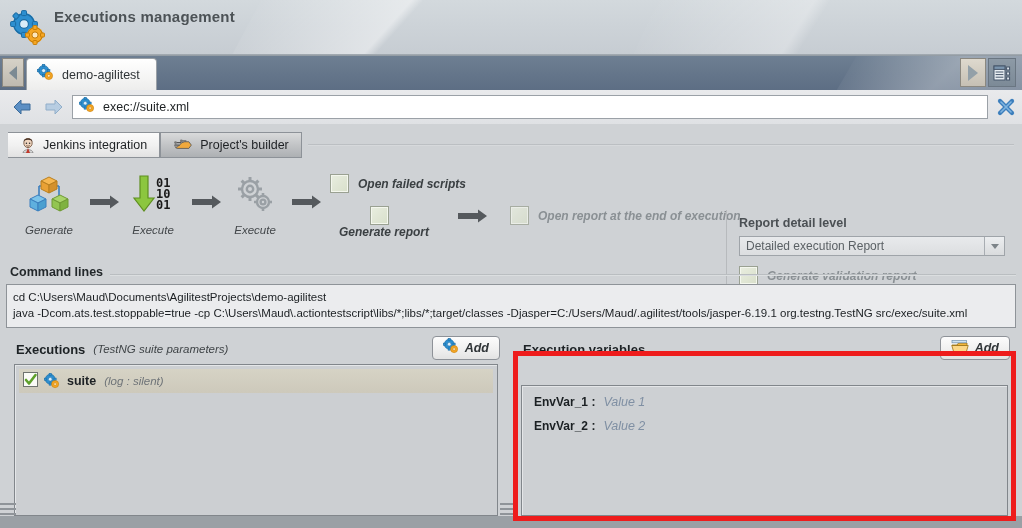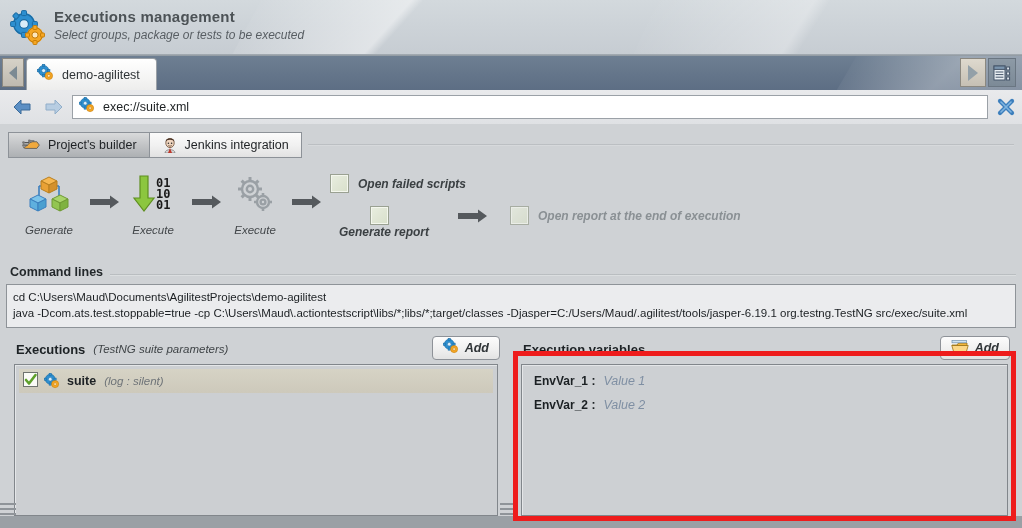--- a/index.html
+++ b/index.html
@@ -224,21 +224,21 @@
     display:flex; align-items:center; justify-content:center; gap:6px;
     padding:0 10px;
   }
   .addbtn .t{ font-size:12.5px; font-style:italic; font-weight:bold; color:#303538; }
   .listbox{
     position:absolute; left:8px; top:32px; right:8px; bottom:6px;
     background:#cccfd2; border:1px solid #81868b;
     box-shadow:inset 1px 1px 0 #e4e6e8;
     padding:4px;
   }
-  .listbox.right{ background:#cdd0d3; }
+  .listbox.right{ background:#cdd0d3;margin-top:21px; }
   .exec-row{
     display:flex; align-items:center; height:24px;
     background:linear-gradient(180deg,#d6d3c5,#cdc9bb);
     padding-left:4px;
   }
   .exec-row .name{ font-size:12.5px; font-weight:bold; color:#1d2124; margin-left:7px;}
   .exec-row .meta{ font-size:11.5px; font-style:italic; color:#6f7478; margin-left:8px;}
 
   .var-row{ height:24px; display:flex; align-items:center; padding-left:8px; }
   .var-key{ font-size:12px; font-weight:bold; color:#1b2023; }
@@ -290,21 +290,20 @@
             <rect x="23" y="30.5" width="4" height="4" rx=".8"></rect>
             <rect x="15.5" y="23" width="4" height="4" rx=".8"></rect>
             <rect x="30.5" y="23" width="4" height="4" rx=".8"></rect>
           </g>
           <circle cx="25" cy="25" r="3.1" fill="#fde6bb" stroke="#c47a06" stroke-width="1"></circle>
         </g>
       </svg>
     </div>
     <div class="hdr-texts">
       <div class="hdr-title">Executions management</div>
-      <div class="hdr-sub">Select groups, package or tests to be executed</div>
     </div>
     <div class="hdr-bottom"></div>
   </div>
 
   <div class="tabstrip">
     <div class="diag"></div>
 
     <div class="tab-left-btn">
       <span class="tri-left"></span>
     </div>
@@ -383,46 +382,46 @@
           <line x1="5" y1="5" x2="15" y2="15"></line>
             <line x1="15" y1="5" x2="5" y2="15"></line>
         </g>
       </svg>
     </div>
   </div>
 
   <div class="body">
 
     <div class="subtabs">
-      <div class="subtab active">
-        <span class="ico">
-          <svg width="20" height="15" viewBox="0 0 24 17">
-            <path d="M3 11 C7 11 9 4 14 4 L19 4 L22 8 L19 12 L5 12 Z" fill="#f0a93d" stroke="#555" stroke-width="1"></path>
-            <path d="M3 5 L10 5 M3 8 L8 8" stroke="#555" stroke-width="1.3"></path>
-            <circle cx="3" cy="5" r="1.6" fill="#777"></circle>
-            <circle cx="3" cy="8.4" r="1.6" fill="#777"></circle>
-            <path d="M10 3 L16 3" stroke="#555" stroke-width="1.3"></path>
-            <circle cx="10" cy="3" r="1.6" fill="#777"></circle>
-          </svg>
-        </span>
-        <span>Project's builder</span>
-      </div>
       <div class="subtab inactive">
         <span class="ico">
           <svg width="16" height="16" viewBox="0 0 16 16">
             <ellipse cx="8" cy="6" rx="4.2" ry="4.6" fill="#f0d6c0" stroke="#6b4b35" stroke-width=".8"></ellipse>
             <path d="M3.8 5 C4 2 12 2 12.2 5 L12.2 3.4 C11.6 1 4.4 1 3.8 3.4 Z" fill="#4b3528"></path>
             <circle cx="6.4" cy="6.2" r=".8" fill="#2b2b2b"></circle>
             <circle cx="9.6" cy="6.2" r=".8" fill="#2b2b2b"></circle>
             <path d="M6.2 8.6 Q8 9.8 9.8 8.6" stroke="#6b4b35" stroke-width=".8" fill="none"></path>
             <path d="M3 16 C3 11.5 13 11.5 13 16 Z" fill="#d8d8d8" stroke="#777" stroke-width=".7"></path>
             <path d="M8 11 L6 16 L10 16 Z" fill="#c0392b"></path>
           </svg>
         </span>
         <span>Jenkins integration</span>
+      </div>
+      <div class="subtab active">
+        <span class="ico">
+          <svg width="20" height="15" viewBox="0 0 24 17">
+            <path d="M3 11 C7 11 9 4 14 4 L19 4 L22 8 L19 12 L5 12 Z" fill="#f0a93d" stroke="#555" stroke-width="1"></path>
+            <path d="M3 5 L10 5 M3 8 L8 8" stroke="#555" stroke-width="1.3"></path>
+            <circle cx="3" cy="5" r="1.6" fill="#777"></circle>
+            <circle cx="3" cy="8.4" r="1.6" fill="#777"></circle>
+            <path d="M10 3 L16 3" stroke="#555" stroke-width="1.3"></path>
+            <circle cx="10" cy="3" r="1.6" fill="#777"></circle>
+          </svg>
+        </span>
+        <span>Project's builder</span>
       </div>
     </div>
     <div class="subtabs-rule"></div>
 
     <div class="pipeline">
 
       <div class="step" style="left:4px; top:8px;">
         <div>
           <svg width="44" height="42" viewBox="0 0 44 42">
             <g stroke="#3b7fbe" stroke-width="1.6" fill="none">
@@ -522,20 +521,33 @@
         <svg width="30" height="14" viewBox="0 0 30 14">
           <path d="M0 4 L20 4 L20 0.5 L29 7 L20 13.5 L20 10 L0 10 Z" fill="#55595d"></path>
         </svg>
       </div>
 
       <div class="chkrow" style="left:510px; top:40px;">
         <span class="chkbox" style="opacity:.75;"></span>
         <span class="chklabel dim">Open  report at the end of execution</span>
       </div>
 
+      <div class="reportpanel">
+        <div class="rp-title">Report detail level</div>
+        <div class="rp-select">
+          <span class="val">Detailed execution Report</span>
+          <span class="btn">
+              <i class="caret"></i>
+            </span>
+        </div>
+        <div class="rp-chk">
+          <span class="chkbox"></span>
+          <span class="chklabel dim">Generate validation report</span>
+        </div>
+      </div>
     </div>
 
     <div class="cmdgroup">
       <div class="cmd-legend">Command lines</div>
       <div class="cmd-rule"></div>
       <div class="cmd-box">
         <div class="cmd-line">cd C:\Users\Maud\Documents\AgilitestProjects\demo-agilitest</div>
         <div class="cmd-line">java -Dcom.ats.test.stoppable=true -cp C:\Users\Maud\.actiontestscript\libs/*;libs/*;target/classes -Djasper=C:/Users/Maud/.agilitest/tools/jasper-6.19.1 org.testng.TestNG src/exec/suite.xml</div>
       </div>
     </div>

